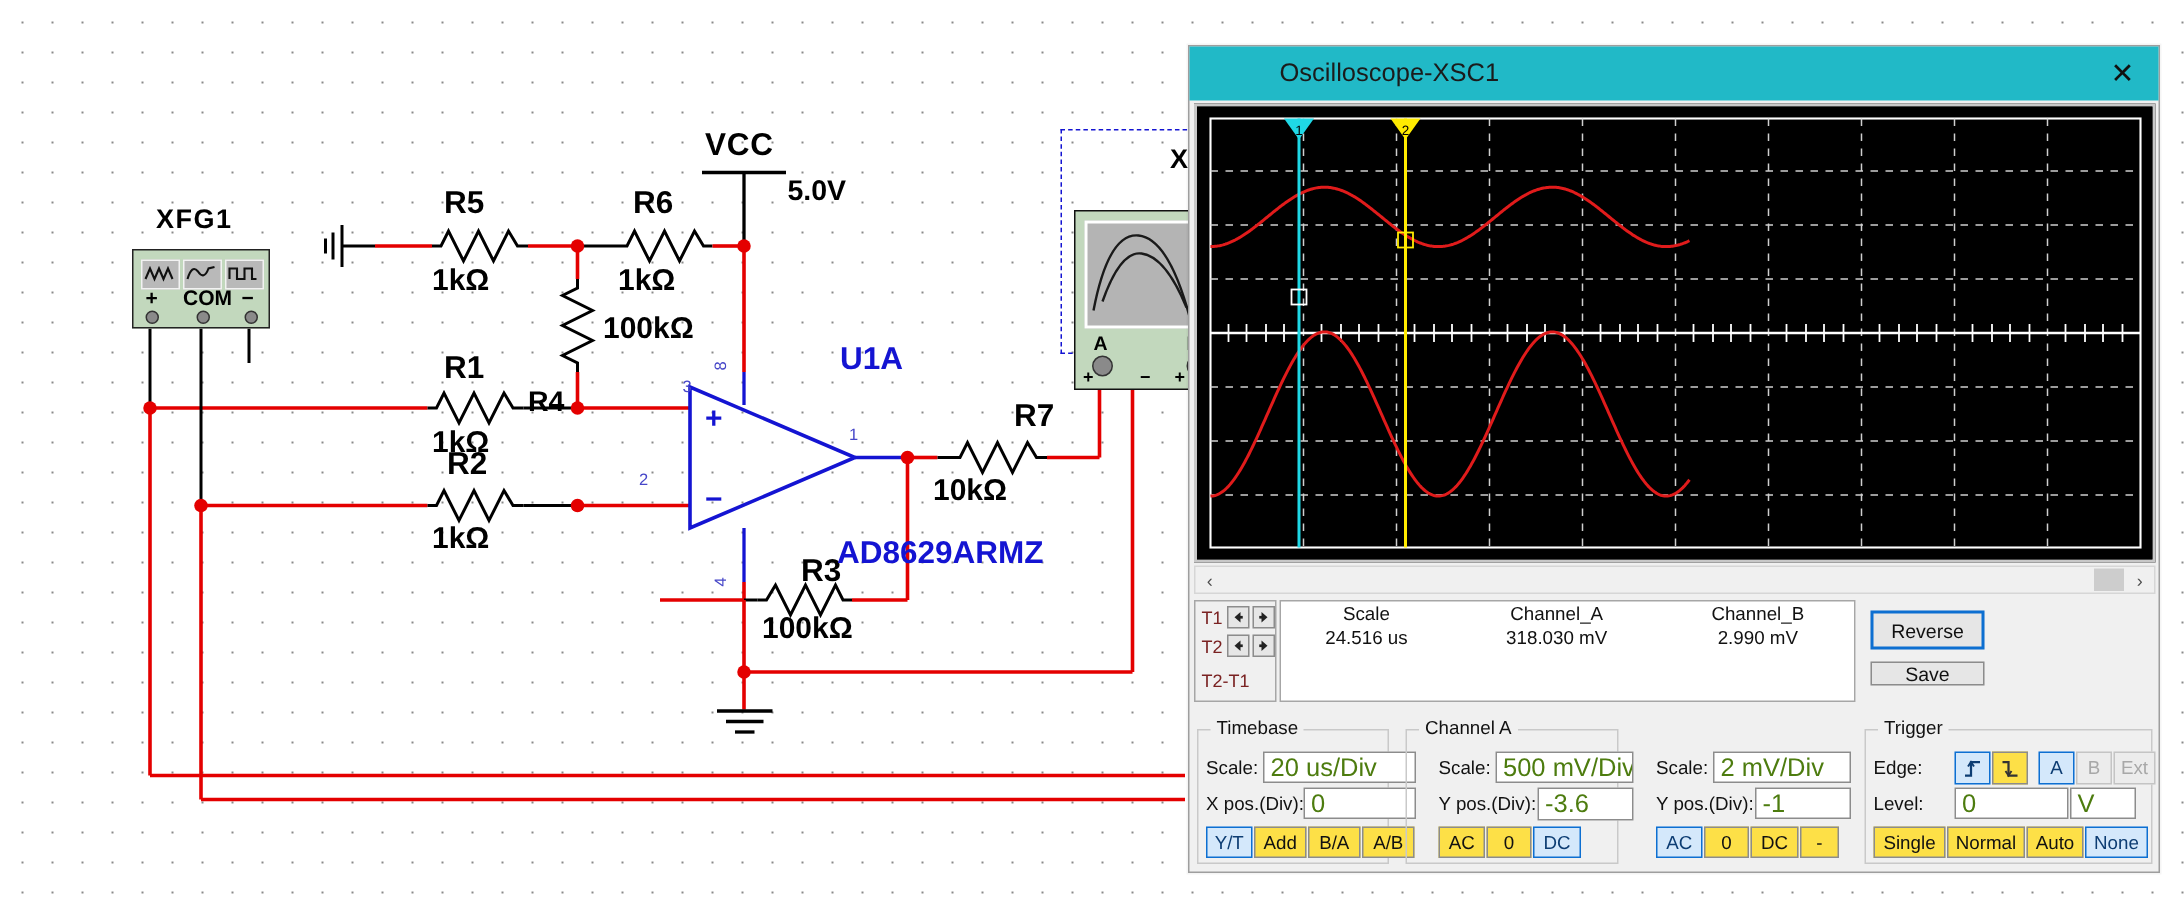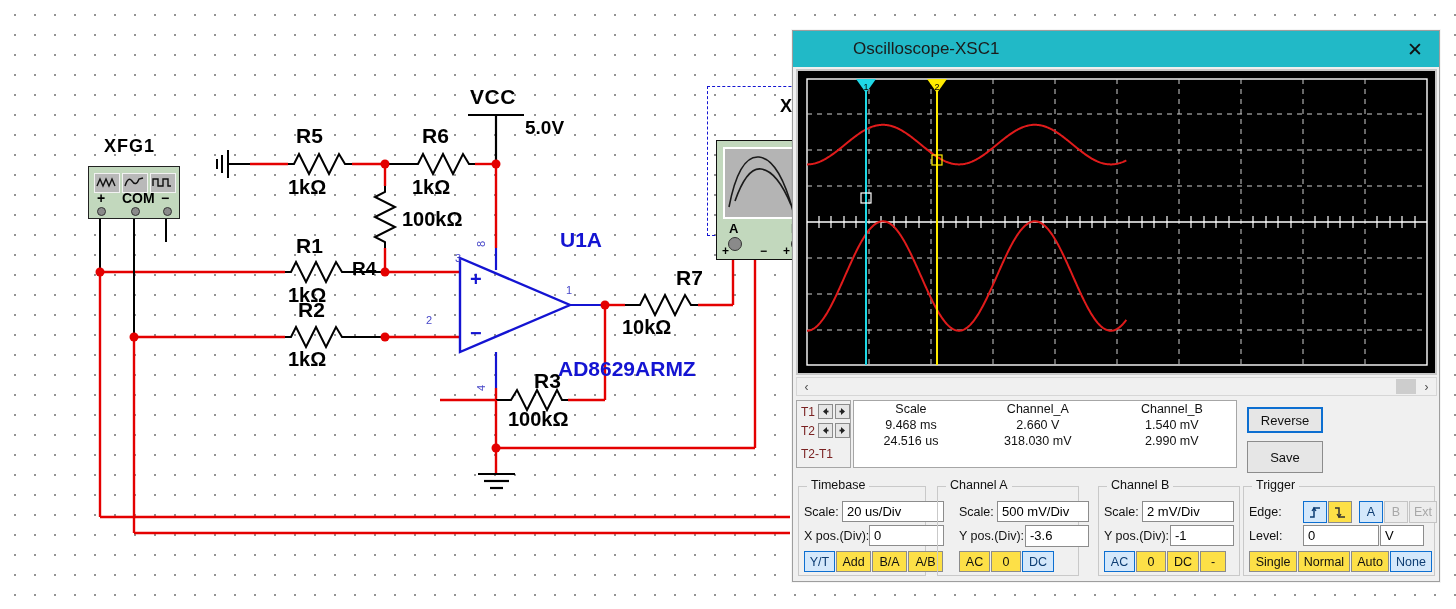--- a/index.html
+++ b/index.html
@@ -104,21 +104,21 @@
   
   .grp{
     position:absolute;border:1px solid #c9c9c9;box-sizing:border-box;background:transparent;
   }
   .grp > .cap{
     position:absolute;top:-9px;left:8px;background:#f0f0f0;padding:0 4px;font-size:12.5px;color:#111;
   }
   .flab{position:absolute;font-size:12.5px;color:#111;font-family:"Liberation Sans",sans-serif;}
   .fin{
     position:absolute;background:#ffffff;border:1px solid #8c8c8c;box-sizing:border-box;
-    font-size:13px;color:#000000;padding:1px 4px;line-height:18px;
+    font-size:17px;color:#4d7c0f;padding:1px 4px;line-height:18px;
     font-family:"Liberation Sans",sans-serif;white-space:nowrap;overflow:hidden;
   }
   .sbtn{
     position:absolute;height:21px;background:#fde047;border:1px solid #8c8c8c;box-sizing:border-box;
     font-size:12.5px;color:#111;display:flex;align-items:center;justify-content:center;cursor:pointer;
     font-family:"Liberation Sans",sans-serif;
   }
   .sbtn.sel{background:#d4e8fb;border:1px solid #0d6fd1;color:#0d3d73;}
   .sbtn.dis{color:#a8a8a8;background:#ececec;border:1px solid #c4c4c4;}
 </style>
@@ -418,35 +418,30 @@
 
   <div id="readout">
     <table>
       <tbody>
           <tr>
         <td>Scale</td>
         <td>Channel_A</td>
         <td>Channel_B</td>
       </tr>
       <tr>
-        <td>9.468 ms</td>
-        <td>2.660 V</td>
-        <td>1.540 mV</td>
-      </tr>
-      <tr>
         <td>24.516 us</td>
         <td>318.030 mV</td>
         <td>2.990 mV</td>
       </tr>
     </tbody>
       </table>
   </div>
 
   <div class="bigbtn focus" style="left:454px;top:376px;width:76px;height:26px;">Reverse</div>
-  <div class="bigbtn" style="left:454px;top:410px;width:76px;height:32px;">Save</div>
+  <div class="bigbtn" style="left:454px;top:410px;width:76px;height:16px;">Save</div>
 
   <div class="grp" style="left:5px;top:455px;width:128px;height:90px;">
     <div class="cap">Timebase</div>
   </div>
   <div class="flab" style="left:11px;top:474px;">Scale:</div>
   <div class="fin" style="left:49px;top:470px;width:102px;height:21px;">20 us/Div</div>
   <div class="flab" style="left:11px;top:498px;">X pos.(Div):</div>
   <div class="fin" style="left:76px;top:494px;width:75px;height:21px;">0</div>
   <div class="sbtn sel" style="left:11px;top:520px;width:31px;">Y/T</div>
   <div class="sbtn" style="left:43px;top:520px;width:35px;">Add</div>
@@ -457,23 +452,20 @@
     <div class="cap">Channel A</div>
   </div>
   <div class="flab" style="left:166px;top:474px;">Scale:</div>
   <div class="fin" style="left:204px;top:470px;width:92px;height:21px;">500 mV/Div</div>
   <div class="flab" style="left:166px;top:498px;">Y pos.(Div):</div>
   <div class="fin" style="left:232px;top:494px;width:64px;height:22px;">-3.6</div>
   <div class="sbtn" style="left:166px;top:520px;width:31px;">AC</div>
   <div class="sbtn" style="left:198px;top:520px;width:30px;">0</div>
   <div class="sbtn sel" style="left:229px;top:520px;width:32px;">DC</div>
 
-  <div class="grp" style="left:305px;top:455px;width:142px;height:90px;">
-    <div class="cap">Channel B</div>
-  </div>
   <div class="flab" style="left:311px;top:474px;">Scale:</div>
   <div class="fin" style="left:349px;top:470px;width:92px;height:21px;">2 mV/Div</div>
   <div class="flab" style="left:311px;top:498px;">Y pos.(Div):</div>
   <div class="fin" style="left:377px;top:494px;width:64px;height:21px;">-1</div>
   <div class="sbtn sel" style="left:311px;top:520px;width:31px;">AC</div>
   <div class="sbtn" style="left:343px;top:520px;width:30px;">0</div>
   <div class="sbtn" style="left:374px;top:520px;width:32px;">DC</div>
   <div class="sbtn" style="left:407px;top:520px;width:26px;">-</div>
 
   <div class="grp" style="left:450px;top:455px;width:192px;height:90px;">

